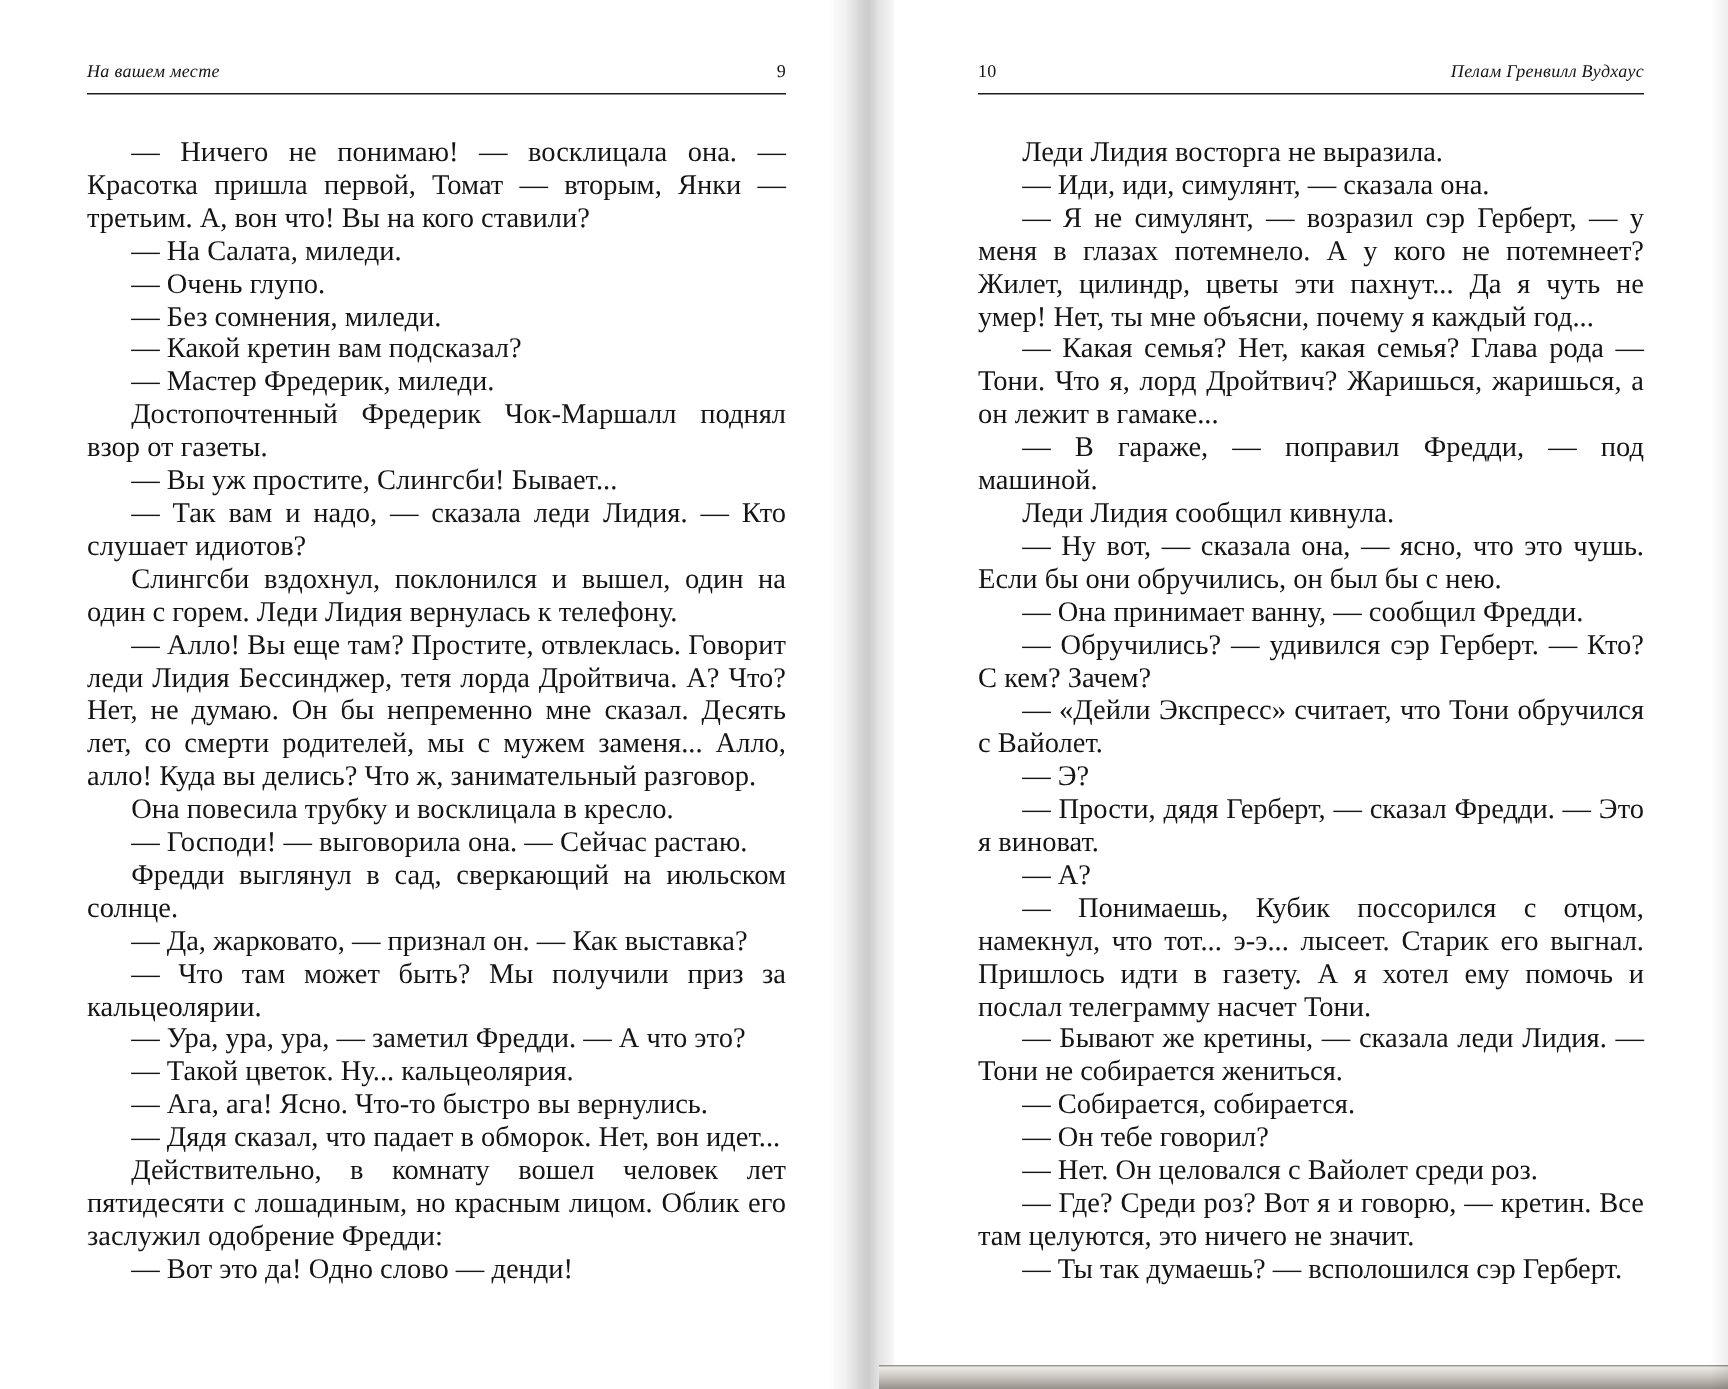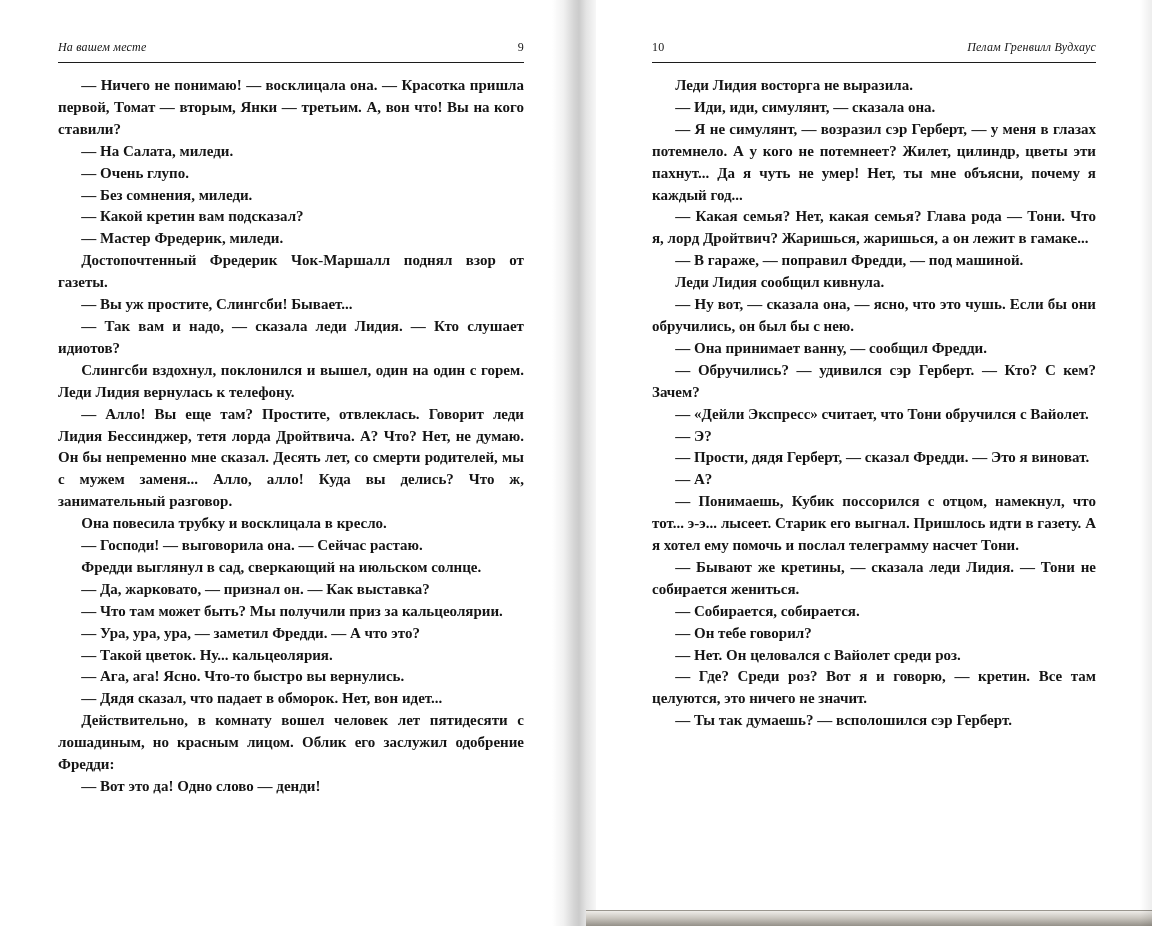--- a/index.html
+++ b/index.html
@@ -65,25 +65,24 @@
     font-size: 12px;
     padding-bottom: 7px;
     border-bottom: 1.6px solid #1c1c1c;
     letter-spacing: 0.2px;
     text-align: center;
   }
   .running-title { font-style: italic; }
   .page-number { font-style: normal; }
 
   .page-body {
-    margin-top: 12px;
-    font-size: 15px;
+    margin-top: 28px;
+    font-size: 19px;
     line-height: 21.9px;
     text-align: justify;
-    font-weight: bold;
   }
   .page-body p.para {
     margin: 0;
     padding: 0;
     text-indent: 1.55em;
   }
 </style>
 </head>
 <body>
 

